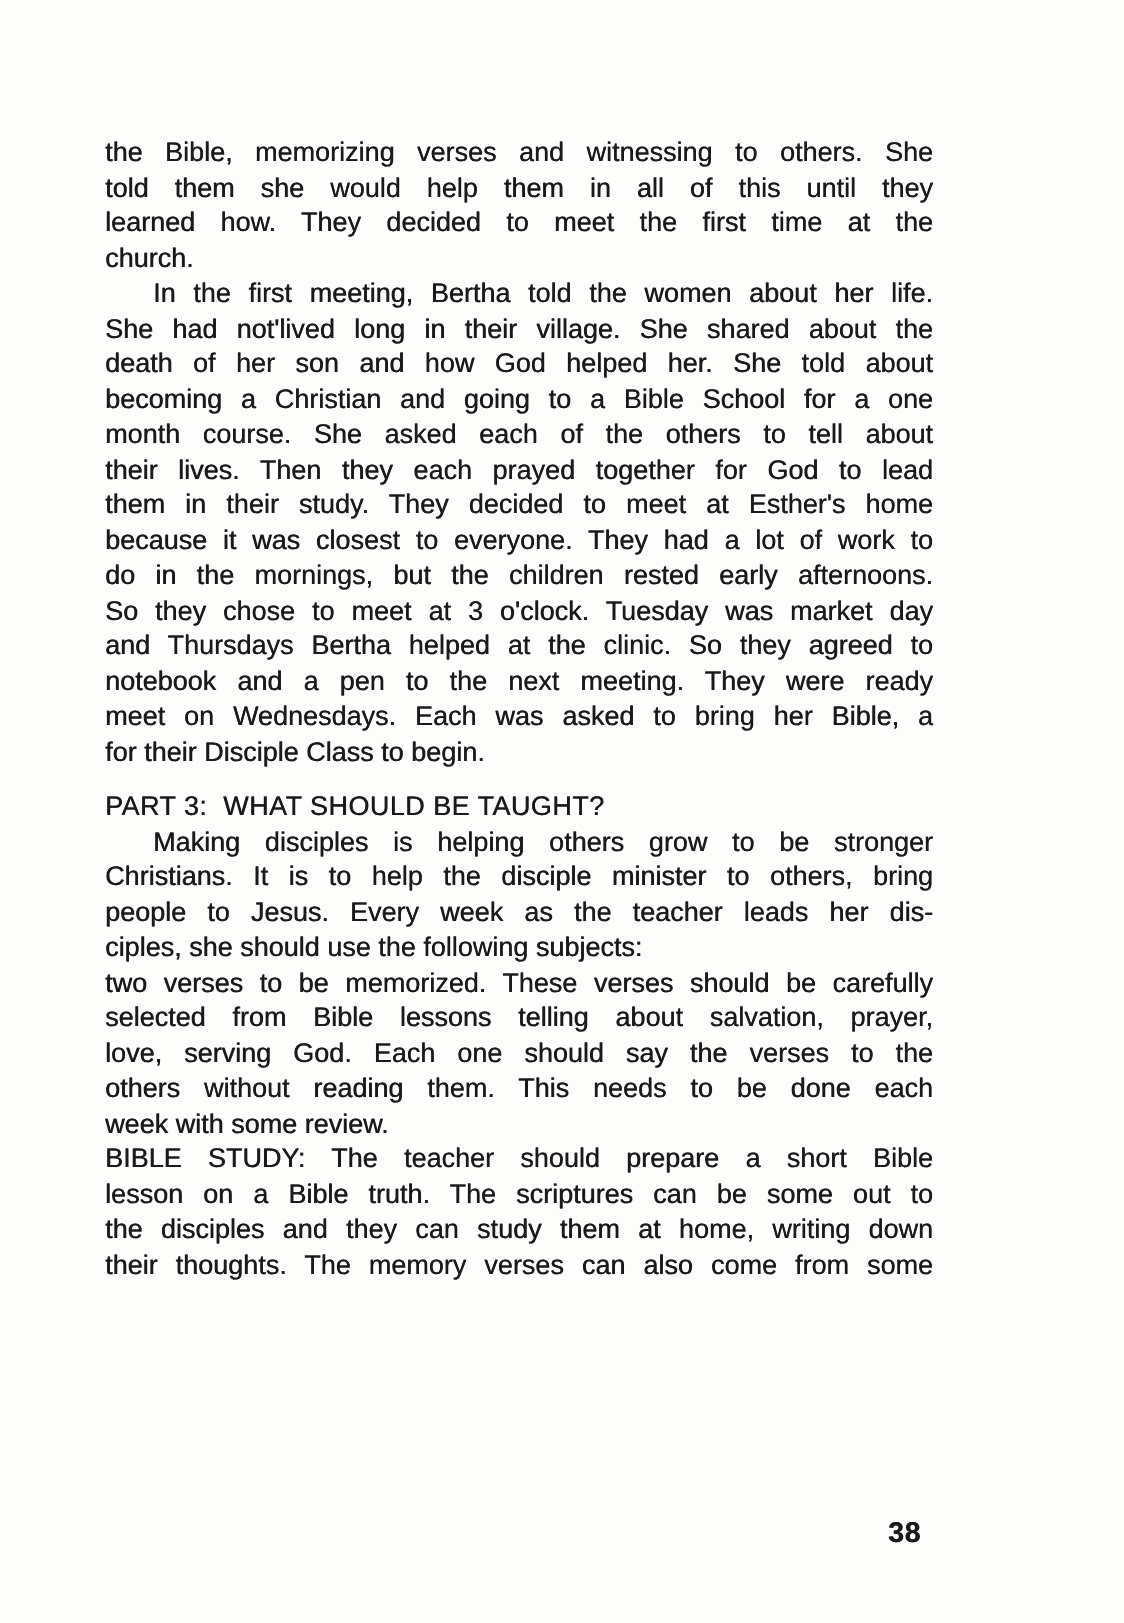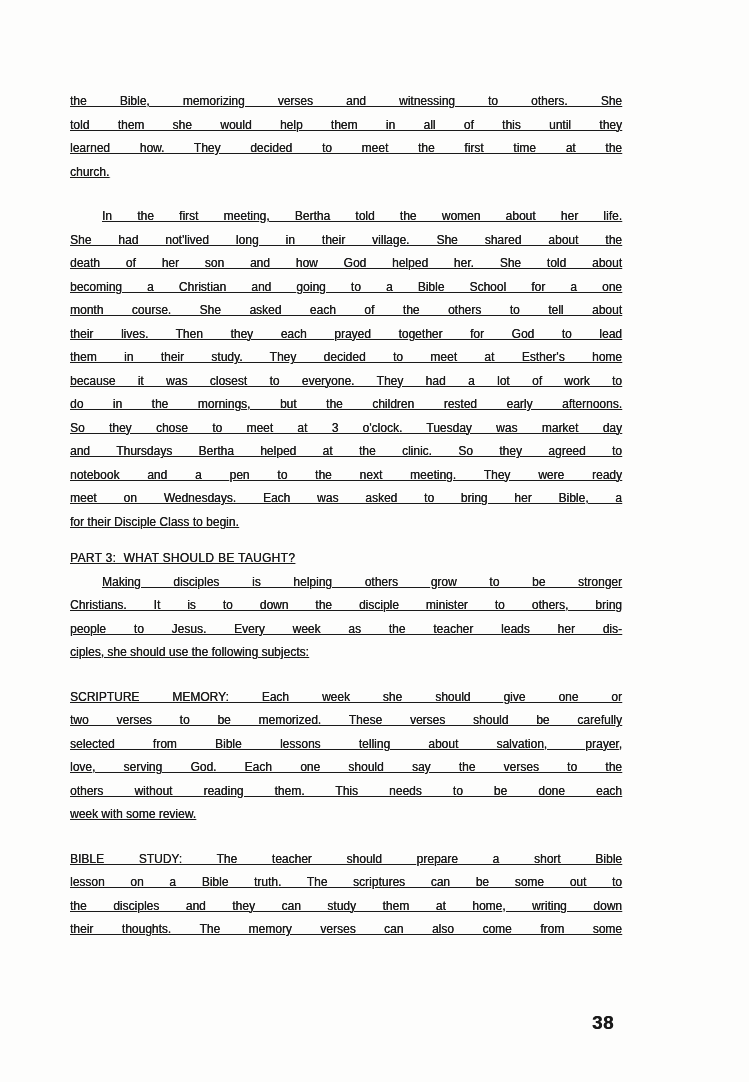--- a/index.html
+++ b/index.html
@@ -14,28 +14,27 @@
     background: #fdfdfc;
     color: #1a1a1a;
     font-family: "Liberation Sans", "DejaVu Sans", sans-serif;
     overflow: hidden;
   }
   .content {
     position: absolute;
     left: 70px;
     top: 90px;
     width: 552px;
-    font-size: 12px;
+    font-size: 18px;
     line-height: 23.5px;
     
     text-shadow: 0.25px 0 0 currentColor;
-    text-decoration: underline;
   }
   .para { margin: 0; }
-  .para + .para { margin-top: 21px; }
+  .para + .para { }
   .heading {
     margin-top: 13px;
     letter-spacing: 0.3px;
     text-align: left;
   }
   .line {
     text-align: justify;
     text-align-last: justify;
   }
   .line.last { text-align-last: left; }
@@ -73,26 +72,25 @@
         <div class="line">do in the mornings, but the children rested early afternoons.</div>
         <div class="line">So they chose to meet at 3 o'clock.  Tuesday was market day</div>
         <div class="line">and Thursdays Bertha helped at the clinic.  So they agreed to</div>
         <div class="line">notebook and a pen to the next meeting.  They were ready</div>
         <div class="line">meet on Wednesdays.  Each was asked to bring her Bible, a</div>
         <div class="line last">for their Disciple Class to begin.</div>
       </div>
       <div class="heading">PART 3:&nbsp; WHAT SHOULD BE TAUGHT?</div>
       <div class="para">
         <div class="line indent">Making disciples is helping others grow to be stronger</div>
-        <div class="line">Christians.  It is to down the disciple minister to others, bring</div>
+        <div class="line">Christians.  It is to help the disciple minister to others, bring</div>
         <div class="line">people to Jesus.  Every week as the teacher leads her dis-</div>
         <div class="line last">ciples, she should use the following subjects:</div>
       </div>
       <div class="para">
-        <div class="line">SCRIPTURE MEMORY:  Each week she should give one or</div>
         <div class="line">two verses to be memorized.  These verses should be carefully</div>
         <div class="line">selected from Bible lessons telling about salvation, prayer,</div>
         <div class="line">love, serving God.  Each one should say the verses to the</div>
         <div class="line">others without reading them.   This needs to be done each</div>
         <div class="line last">week with some review.</div>
       </div>
       <div class="para">
         <div class="line">BIBLE STUDY:  The teacher should prepare a short Bible</div>
         <div class="line">lesson on a Bible truth.  The scriptures can be some out to</div>
         <div class="line">the disciples and they can study them at home, writing down</div>

